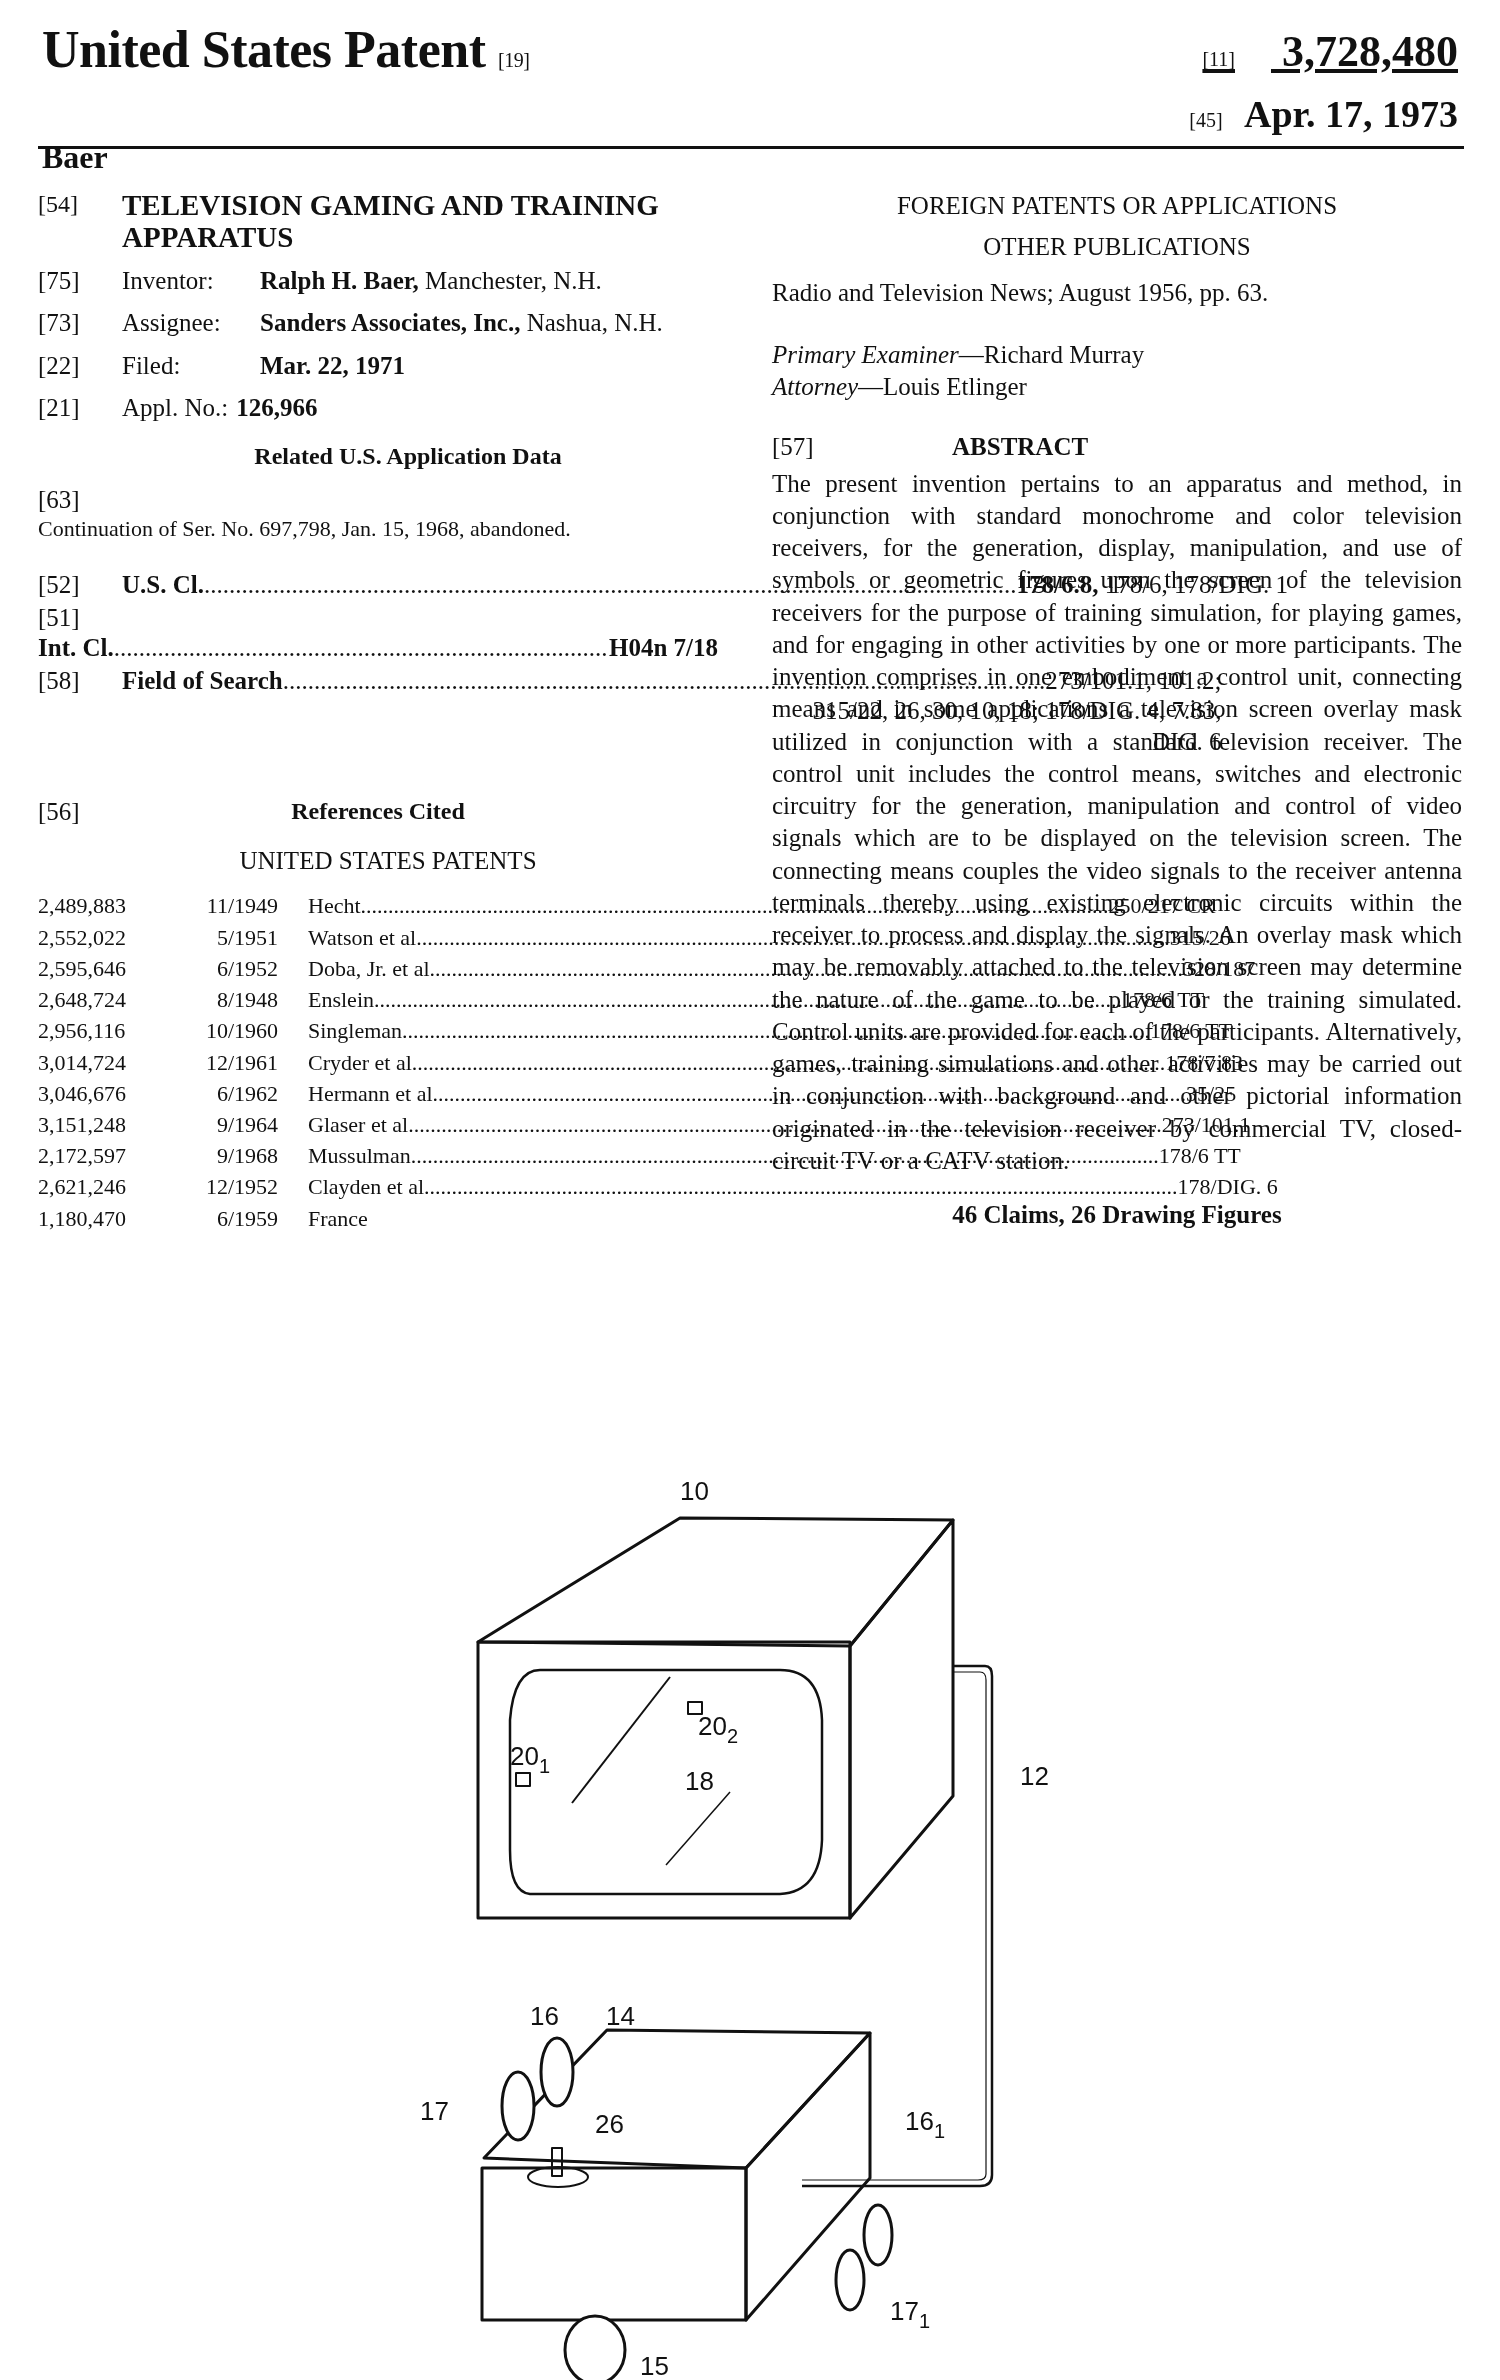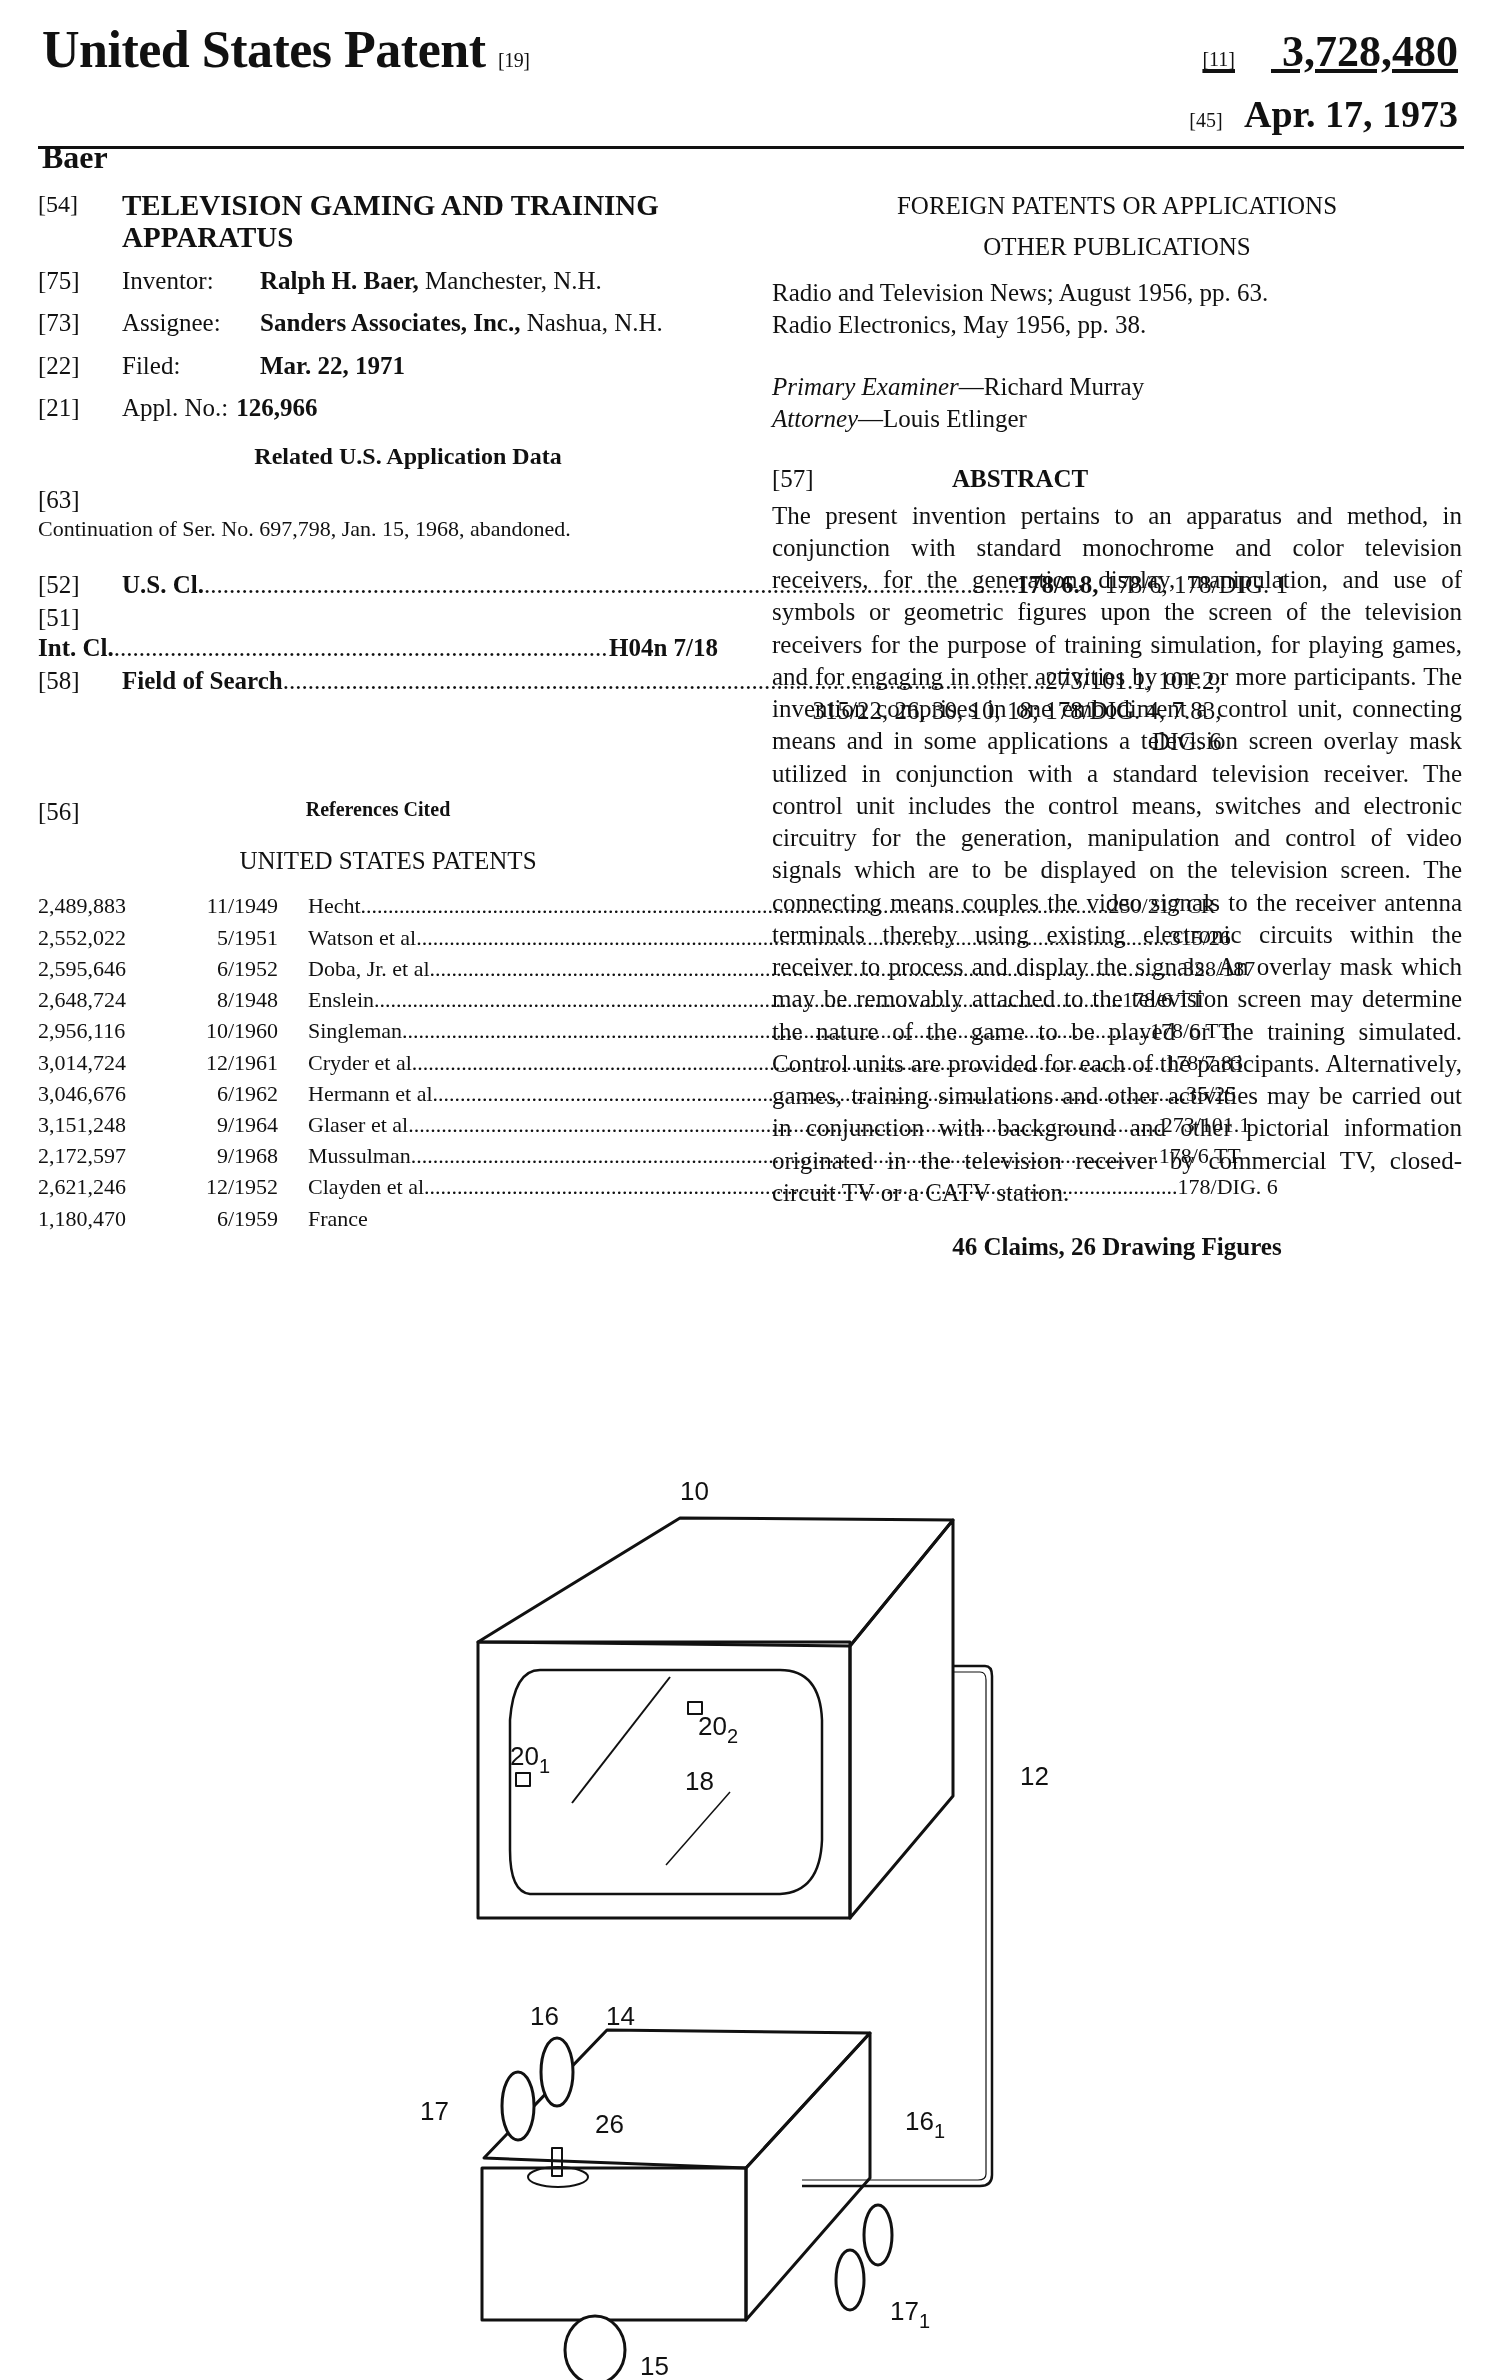--- a/index.html
+++ b/index.html
@@ -117,21 +117,21 @@
         <span class="dots"></span>
         <span style="white-space:nowrap;">273/101.1, 101.2;</span>
       </span>
       <div style="text-align:right;">315/22, 26, 30, 10, 18; 178/DIG. 4, 7.83,</div>
       <div style="text-align:right;">DIG. 6</div>
     </span>
   </div>
 
   <div class="field-row" style="margin-top:40px; margin-bottom:18px;">
     <span class="field-code">[56]</span>
-    <span class="field-value b center" style="font-size:20px; padding-right:84px;">References Cited</span>
+    <span class="field-value b center" style="font-size:24px; padding-right:84px;">References Cited</span>
   </div>
   <div class="center" style="font-size:25px; padding-left:20px;">UNITED STATES PATENTS</div>
 
   <div class="refs" id="refs-table">
       <div class="ref-row">
         <span class="ref-num">2,489,883</span>
         <span class="ref-date">11/1949</span>
         <span class="ref-name-wrap leader">
           <span class="ref-name">Hecht</span>
           <span class="dots"></span>
@@ -226,21 +226,20 @@
           <span class="ref-name">France</span>
         </span>
       </div>
     </div>
 </div>
 
 <div class="abs col-right">
   <div class="center" style="margin-bottom:8px;">FOREIGN PATENTS OR APPLICATIONS</div>
   <div class="center" style="margin-bottom:14px;">OTHER PUBLICATIONS</div>
   <div style="line-height:1.28;">Radio and Television News; August 1956, pp. 63.</div>
-  <div style="line-height:1.28;">Radio Electronics, May 1956, pp. 38.</div>
   <div style="margin-top:30px; line-height:1.28;"><i>Primary Examiner</i><span>—Richard Murray</span></div>
   <div style="line-height:1.28;"><i>Attorney</i><span>—Louis Etlinger</span></div>
   <div class="field-row" style="margin-top:28px; margin-bottom:4px;">
     <span style="width:180px;">[57]</span>
     <span class="b">ABSTRACT</span>
   </div>
   <div class="abstract">The present invention pertains to an apparatus and method, in conjunction with standard monochrome and color television receivers, for the generation, display, manipulation, and use of symbols or geometric figures upon the screen of the television receivers for the purpose of training simulation, for playing games, and for engaging in other activities by one or more participants. The invention comprises in one embodiment a control unit, connecting means and in some applications a television screen overlay mask utilized in conjunction with a standard television receiver. The control unit includes the control means, switches and electronic circuitry for the generation, manipulation and control of video signals which are to be displayed on the television screen. The connecting means couples the video signals to the receiver antenna terminals thereby using existing electronic circuits within the receiver to process and display the signals. An overlay mask which may be removably attached to the television screen may determine the nature of the game to be played or the training simulated. Control units are provided for each of the participants. Alternatively, games, training simulations and other activities may be carried out in conjunction with background and other pictorial information originated in the television receiver by commercial TV, closed-circuit TV or a CATV station.</div>
   <div class="claims">46 Claims, 26 Drawing Figures</div>
 </div>
 

